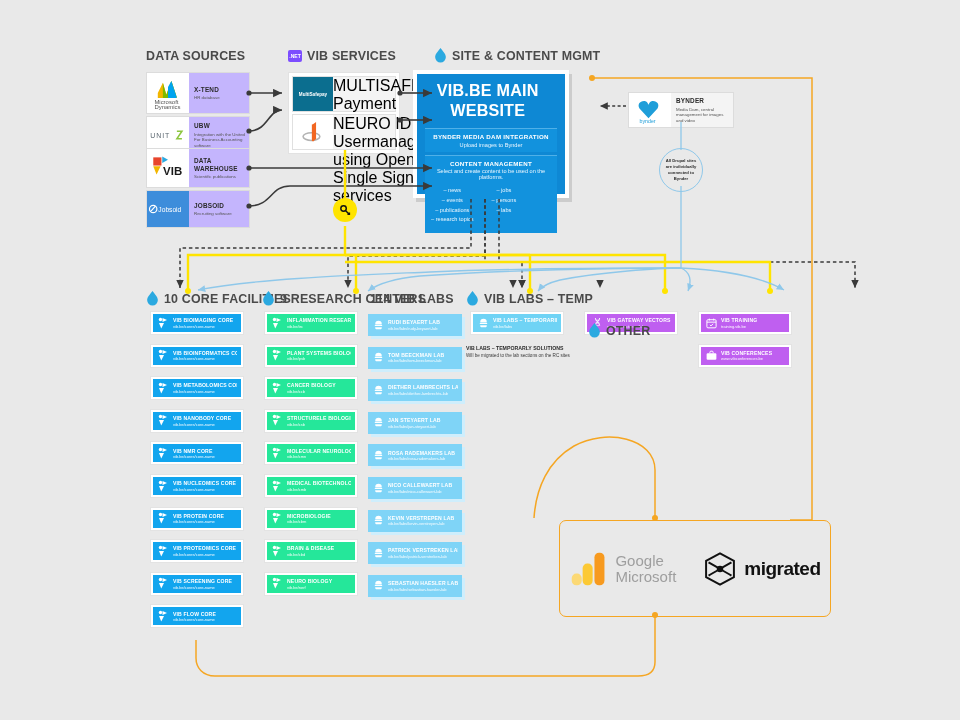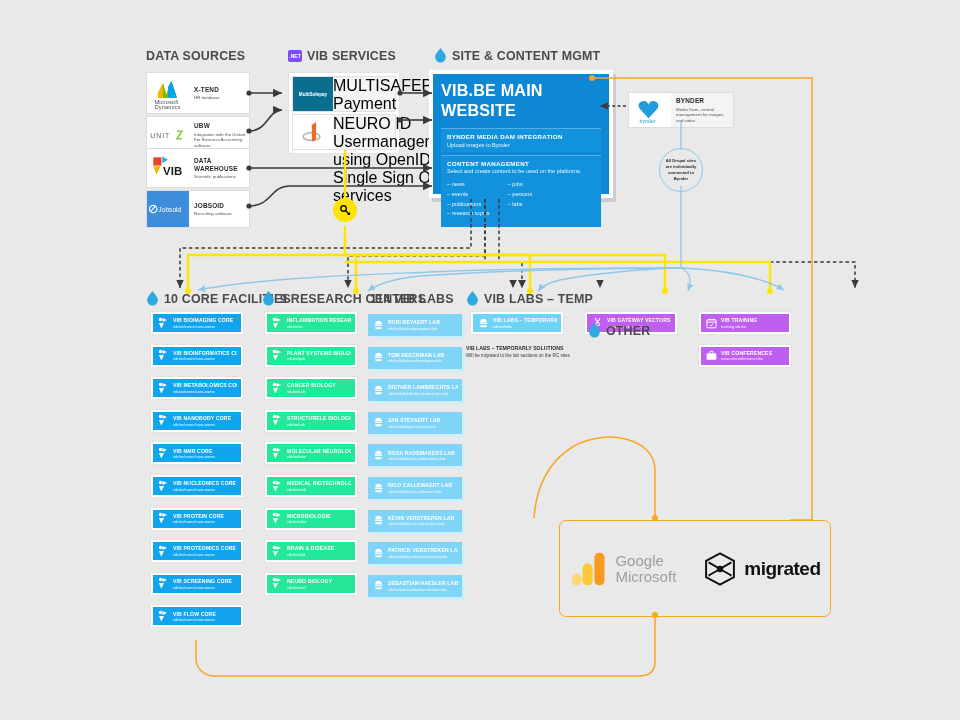--- a/index.html
+++ b/index.html
@@ -21,21 +21,21 @@
   }
   .drop{width:13px;height:15px;flex:0 0 auto;}
   .netbadge{
     width:14px;height:12px;background:#7c4dff;border-radius:2px;
     display:flex;align-items:center;justify-content:center;
     font-size:5px;color:#fff;font-weight:bold;
   }
 
   
   .card{
-    position:absolute;background:#ffffff;border:1px solid #dcdcdc;
+    position:absolute;background:#c4b5fd;border:1px solid #dcdcdc;
     display:flex;align-items:stretch;box-sizing:border-box;
   }
   .card .logo{
     width:42px;flex:0 0 42px;display:flex;align-items:center;justify-content:center;
     background:#fff;
   }
   .card .body{flex:1;padding:5px 4px 4px 5px;display:flex;flex-direction:column;justify-content:center;}
   .card .t{font-size:6.4px;font-weight:bold;color:#2b2b2b;letter-spacing:.2px;line-height:1.25;}
   .card .d{font-size:4.4px;color:#555;line-height:1.32;margin-top:1.5px;}
 
@@ -302,21 +302,21 @@
     </div>
   </div>
 
   <div class="keybadge" style="left:333px;top:198px;">
     <svg width="13" height="13" viewBox="0 0 20 20">
       <circle cx="7" cy="7" r="4.2" fill="none" stroke="#111" stroke-width="2.2"></circle>
       <path d="M9.6 9.6 L16 16 M13 16 L16 16 L16 13" stroke="#111" stroke-width="2.2" fill="none"></path>
     </svg>
   </div>
 
-  <div class="siteframe" style="left:429px;top:70px;width:184px;height:128px;">
+  <div class="siteframe" style="left:413px;top:70px;width:156px;height:128px;text-align:center;">
     <div class="site">
       <h1>VIB.BE MAIN WEBSITE</h1>
       <div class="sblock">
         <div class="st">BYNDER MEDIA DAM INTEGRATION</div>
         <div class="sd">Upload images to Bynder</div>
       </div>
       <div class="sblock" style="padding-bottom:8px;">
         <div class="st">CONTENT MANAGEMENT</div>
         <div class="sd">Select and create content to be used on the platforms.</div>
         <div class="cols">

